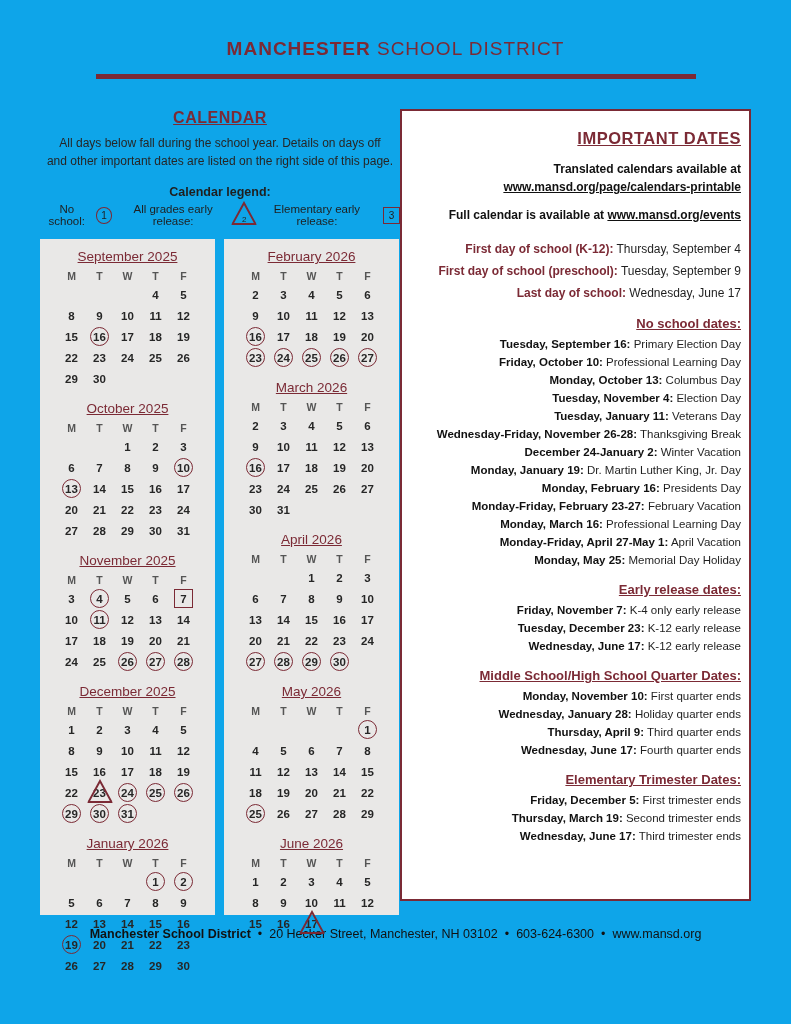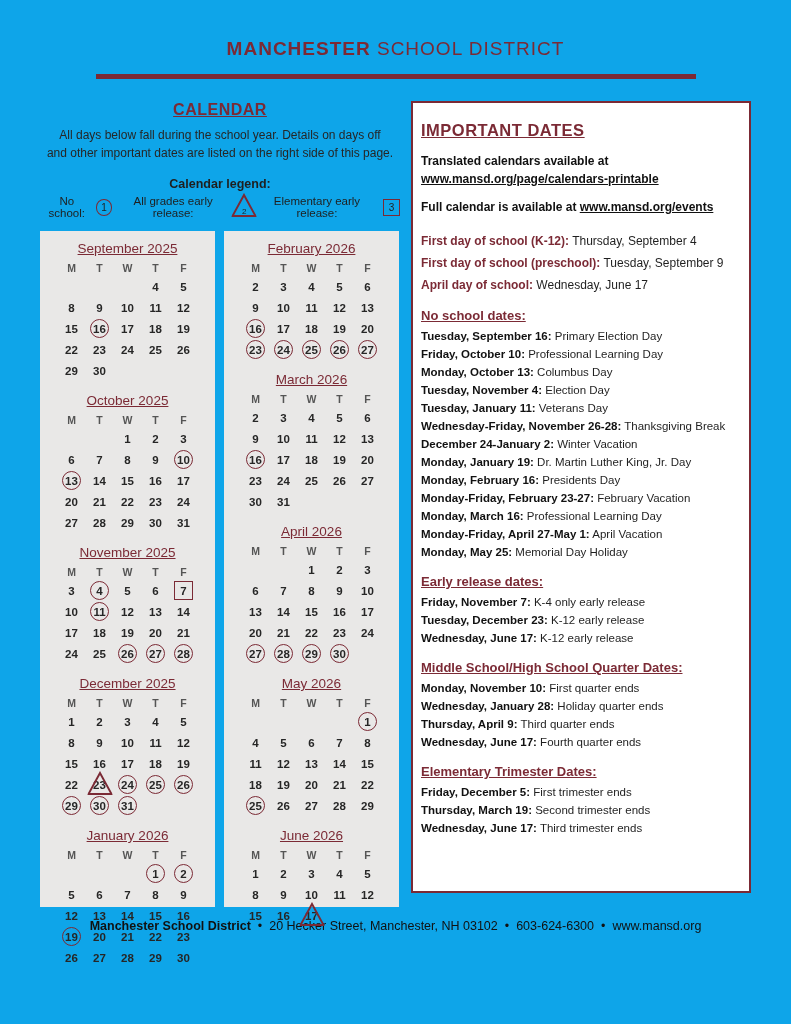--- a/index.html
+++ b/index.html
@@ -15,21 +15,21 @@
     overflow:hidden;position:relative;
   }
   
   .header{text-align:center;padding-top:38px;}
   .district{font-size:19px;letter-spacing:1px;}
   .district-bold{font-weight:800;color:var(--maroon);}
   .district-rest{font-weight:400;color:var(--maroon);}
   .page-title{margin:10px 0 0;font-size:42px;font-weight:800;letter-spacing:-.5px;color:#111;}
   .title-rule{width:600px;height:5px;background:var(--maroon);margin:14px auto 0;}
   
-  .content{display:flex;gap:11px;padding:0 40px;margin-top:22px;align-items:flex-start;}
+  .content{display:flex;padding:0 40px;margin-top:30px;align-items:flex-start;}
   .cal-side{width:360px;text-align:center;}
   .cal-heading{color:var(--maroon);font-size:16px;font-weight:800;letter-spacing:.5px;
     text-decoration:underline;margin:0 0 7px;}
   .desc{font-size:12px;line-height:1.5;margin:0 0 15px;color:#262626;}
   .legend-title{font-size:12.5px;font-weight:700;}
   .legend-row{display:flex;justify-content:space-between;align-items:center;
     font-size:11.5px;margin-top:4px;}
   .legend-item{display:inline-flex;align-items:center;gap:2px;}
   
   .cal-columns{display:flex;gap:9px;margin-top:12px;}
@@ -45,21 +45,21 @@
     width:19px;height:19px;}
   .day.c{border:1.6px solid var(--maroon);border-radius:50%;}
   .day.b{border:1.6px solid var(--maroon);}
   .day.t{overflow:visible;}
   svg.tri{position:absolute;left:50%;bottom:-2px;transform:translateX(-50%);
     width:25px;height:25px;pointer-events:none;}
   .legend-sym{font-size:10px;width:17px;height:17px;}
   .legend-sym.t{font-size:8px;align-items:flex-end;}
   
   .panel{flex:1;border:2px solid var(--maroon);background:#fff;height:792px;
-    padding:16px 8px 4px;text-align:left;}
+    padding:16px 8px 4px;text-align:right;}
   .panel-heading{color:var(--maroon);font-size:16.5px;font-weight:800;letter-spacing:.5px;
     text-decoration:underline;margin:2px 0 12px;}
   .bold-line{font-size:12px;font-weight:700;margin:0 0 10px;line-height:1.5;color:#111;}
   .link{color:inherit;text-decoration:underline;cursor:pointer;}
   .key-dates{margin:18px 0 4px;}
   .key-item{font-size:12px;margin:8px 0;}
   .key-label{color:var(--maroon);font-weight:700;}
   .sec-heading{color:var(--maroon);font-size:13px;font-weight:700;
     text-decoration:underline;margin:16px 0 7px;}
   .item{font-size:11.5px;margin:6px 0;}
@@ -956,21 +956,21 @@
       <p class="bold-line">
         <span>Translated calendars available at</span><br>
         <a class="link">www.mansd.org/page/calendars-printable</a>
       </p>
       <p class="bold-line">
         <span>Full calendar is available at </span><a class="link">www.mansd.org/events</a>
       </p>
       <div class="key-dates" id="key-dates">
           <div class="key-item"><span class="key-label">First day of school (K-12):</span><span> Thursday, September 4</span></div>
           <div class="key-item"><span class="key-label">First day of school (preschool):</span><span> Tuesday, September 9</span></div>
-          <div class="key-item"><span class="key-label">April day of school:</span><span> Wednesday, June 17</span></div>
+          <div class="key-item"><span class="key-label">Last day of school:</span><span> Wednesday, June 17</span></div>
         </div>
       <div id="panel-sections">
           <div class="sec-heading">No school dates:</div>
           <div class="item"><span class="item-label">Tuesday, September 16:</span><span> Primary Election Day</span></div>
           <div class="item"><span class="item-label">Friday, October 10:</span><span> Professional Learning Day</span></div>
           <div class="item"><span class="item-label">Monday, October 13:</span><span> Columbus Day</span></div>
           <div class="item"><span class="item-label">Tuesday, November 4:</span><span> Election Day</span></div>
           <div class="item"><span class="item-label">Tuesday, January 11:</span><span> Veterans Day</span></div>
           <div class="item"><span class="item-label">Wednesday-Friday, November 26-28:</span><span> Thanksgiving Break</span></div>
           <div class="item"><span class="item-label">December 24-January 2:</span><span> Winter Vacation</span></div>

